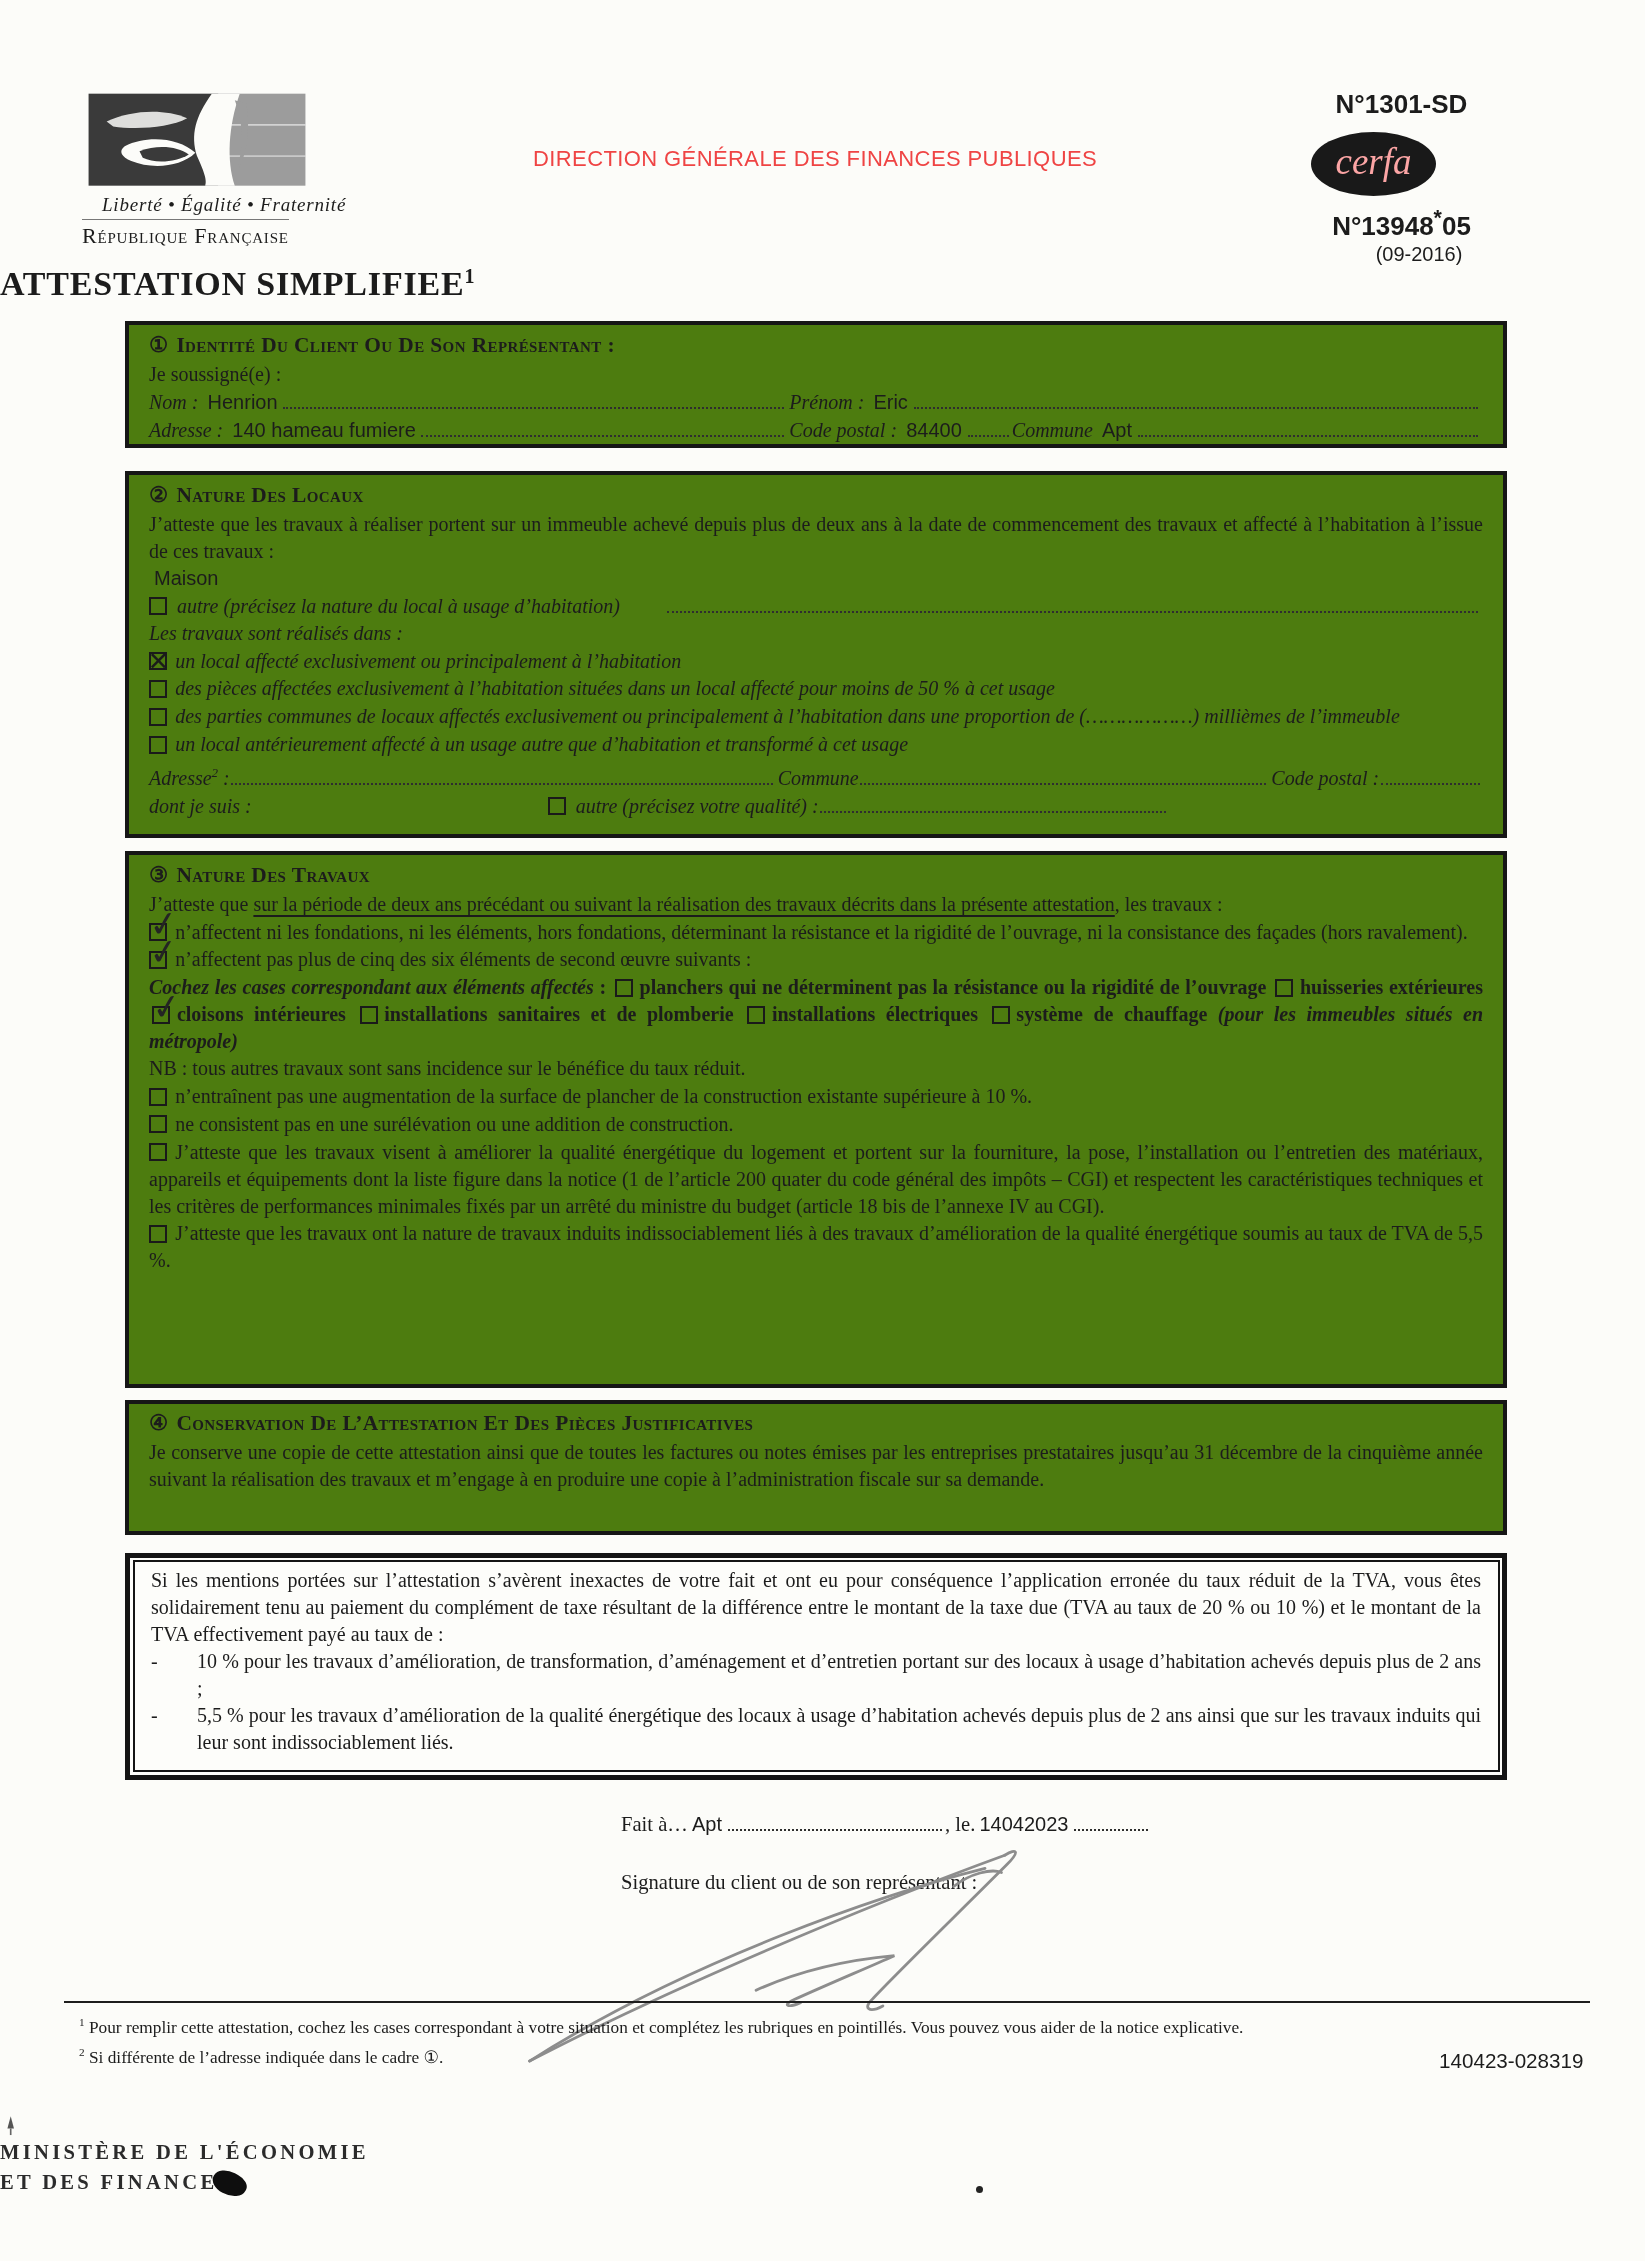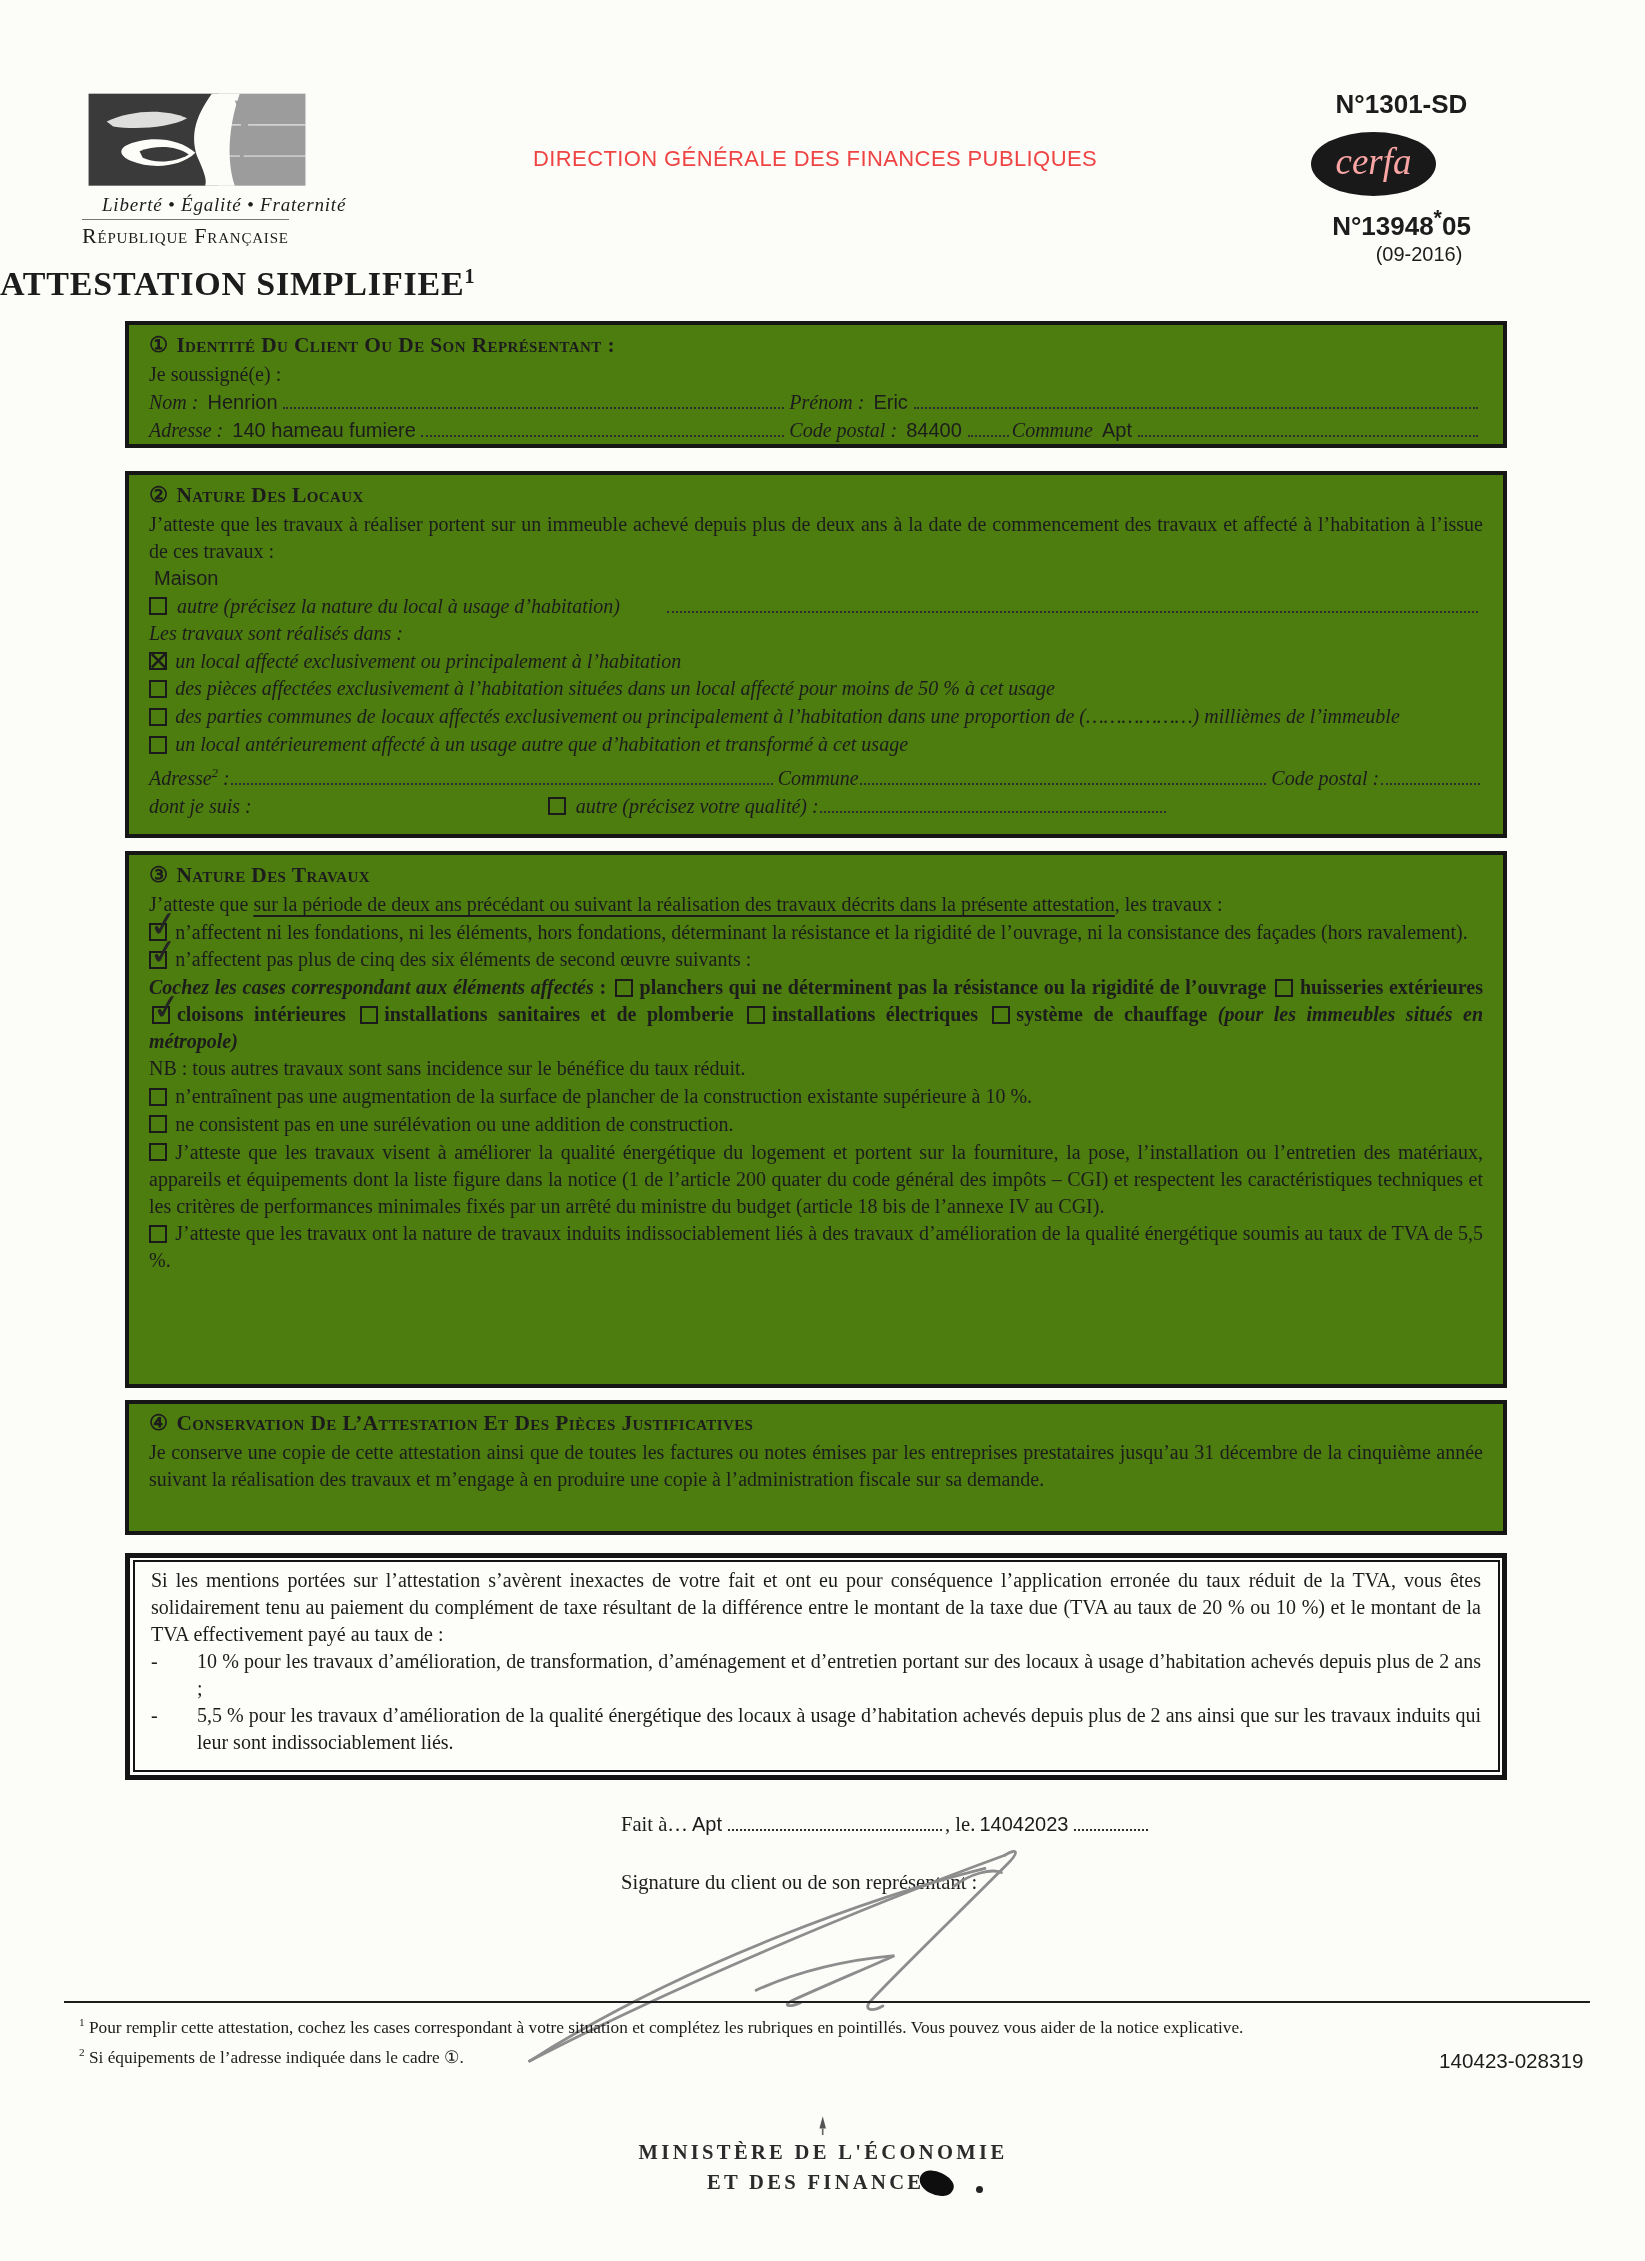--- a/index.html
+++ b/index.html
@@ -60,21 +60,21 @@
   .closing { position:absolute; left:621px; top:1810px; font-size:20.6px; }
   .closing .frow { font-size:20.6px; }
   .siglabel { margin-top:31px; font-size:20.6px; }
   .signature { position:absolute; left:509px; top:1837px; pointer-events:none; }
   
   .footnotes { position:absolute; left:64px; top:2001px; width:1526px; font-size:17.3px; }
   .fnrule { border:none; border-top:2.5px solid #1d1d1d; margin:0 0 6.6px 0; }
   .footnotes p { font-size:17.3px; line-height:25.5px; margin-left:15px; }
   .scanref { position:absolute; right:6.6px; top:48px; font-family:"Liberation Sans",sans-serif; font-size:20.6px; }
   
-  .ministry { position:absolute; left:0; top:2116px; width:1646px; text-align:center; color:#2b2b2b; }
+  .ministry { position:absolute; left:0; top:2116px; width:1646px; text-align:left; color:#2b2b2b; }
   .ministry .seal { height:21.4px; }
   .ministry .line { font-size:20.6px; font-weight:bold; letter-spacing:3.3px; line-height:30px; }
   .l2wrap { position:relative; display:inline-block; }
   .blob { position:absolute; right:-15px; top:5px; width:35px; height:23px; background:#0e0e0e; border-radius:50% 40% 55% 45%; transform:rotate(28deg); }
   .speck { position:absolute; left:976px; top:2186px; width:7.4px; height:7.4px; border-radius:50%; background:#232323; }
   .ul { text-decoration:underline; text-underline-offset:4.1px; }
   sup { font-size:0.65em; }
 </style>
 </head>
 <body>
@@ -229,21 +229,21 @@
       <path d="M 602 22 C 617 13 621 17 604 34 C 546 92 472 164 442 196 C 429 208 437 214 454 205"></path>
       <path d="M 25 272 C 216 150 458 68 578 38"></path>
       <path d="M 300 186 C 362 158 424 148 468 144 C 432 160 382 181 347 197 C 331 204 338 208 354 201"></path>
       <path d="M 540 60 C 560 44 586 38 598 43"></path>
     </g>
   </svg>
 
   <div class="footnotes">
     <hr class="fnrule">
     <p><sup>1</sup> <span>Pour remplir cette attestation, cochez les cases correspondant à votre situation et complétez les rubriques en pointillés. Vous pouvez vous aider de la notice explicative.</span></p>
-    <p><sup>2</sup> <span>Si équipements de l’adresse indiquée dans le cadre ①.</span></p>
+    <p><sup>2</sup> <span>Si différente de l’adresse indiquée dans le cadre ①.</span></p>
     <div class="scanref">140423-028319</div>
   </div>
 
   <div class="ministry">
     <div class="seal">
       <svg width="21.4" height="20" viewBox="0 0 26 24">
           <path d="M13 0 L17 15 L9 15 Z" fill="#555"></path>
           <rect x="12" y="15" width="2" height="8" fill="#666"></rect>
         </svg>
     </div>

